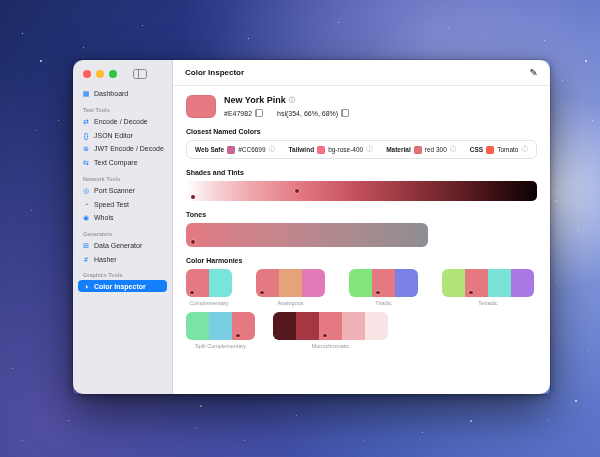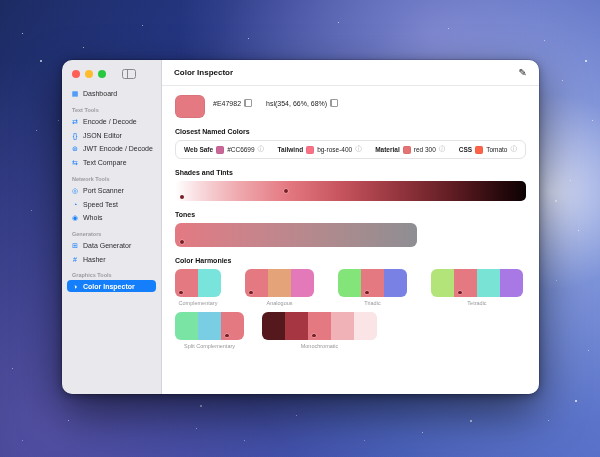--- a/index.html
+++ b/index.html
@@ -31,22 +31,22 @@
     556px 280px rgba(255,255,255,.6), 592px 120px rgba(255,255,255,.8), 544px 40px rgba(255,255,255,.7),
     530px 240px rgba(255,255,255,.8), 22px 440px rgba(255,255,255,.5), 244px 440px rgba(255,255,255,.6),
     364px 440px rgba(255,255,255,.5), 36px 130px rgba(255,255,255,.6), 104px 390px rgba(255,255,255,.7); }
   .stars2 { width:2px; height:2px; box-shadow:
     480px 100px rgba(255,255,255,.95), 555px 200px rgba(255,255,255,.9), 585px 60px rgba(255,255,255,.9),
     520px 330px rgba(255,255,255,.8), 470px 420px rgba(255,255,255,.85), 120px 380px rgba(255,255,255,.7),
     40px 60px rgba(255,255,255,.8), 200px 405px rgba(255,255,255,.7), 575px 400px rgba(255,255,255,.9); }
 
   
   .window {
-    position:absolute; left:62px; top:60px; width:477px; height:334px;
-    border-radius:10px; display:flex;
+    position:absolute; left:73px; top:60px; width:477px; height:334px;
+    border-radius:4px; display:flex;
     box-shadow:0 18px 45px rgba(0,0,0,.55), 0 2px 10px rgba(0,0,0,.35), 0 0 0 .5px rgba(0,0,0,.25);
   }
 
   
   .sidebar { width:100px; flex:none; background:#e8e8ed; border-right:1px solid #d2d2d7;
     border-radius:10px 0 0 10px; padding-bottom:6px; }
   .traffic { display:flex; align-items:center; padding:9px 8px 7px 10px; }
   .tl { width:8px; height:8px; border-radius:50%; margin-right:5px; flex:none; }
   .sidebar-toggle { margin-left:11px; width:14px; height:10px; border:1.2px solid #8a8a8e; border-radius:2.5px; position:relative; }
   .sidebar-toggle::before { content:""; position:absolute; left:3.5px; top:0; bottom:0; width:1.2px; background:#8a8a8e; }
@@ -173,20 +173,24 @@
       <div class="main-header">
         <span>Color Inspector</span>
         <span class="pencil">✎</span>
       </div>
 
       <div class="content">
 
         <div class="hero">
           <div class="hero-swatch" style="background: rgb(228, 121, 130);"></div>
           <div>
+            <div class="hero-name">
+              <span>New York Pink</span>
+              <span class="info-i">ⓘ</span>
+            </div>
             <div class="hero-codes">
               <span class="code">
                 <span>#E47982</span>
                 <span class="copy"></span>
               </span>
               <span class="code">
                 <span>hsl(354, 66%, 68%)</span>
                 <span class="copy"></span>
               </span>
             </div>

